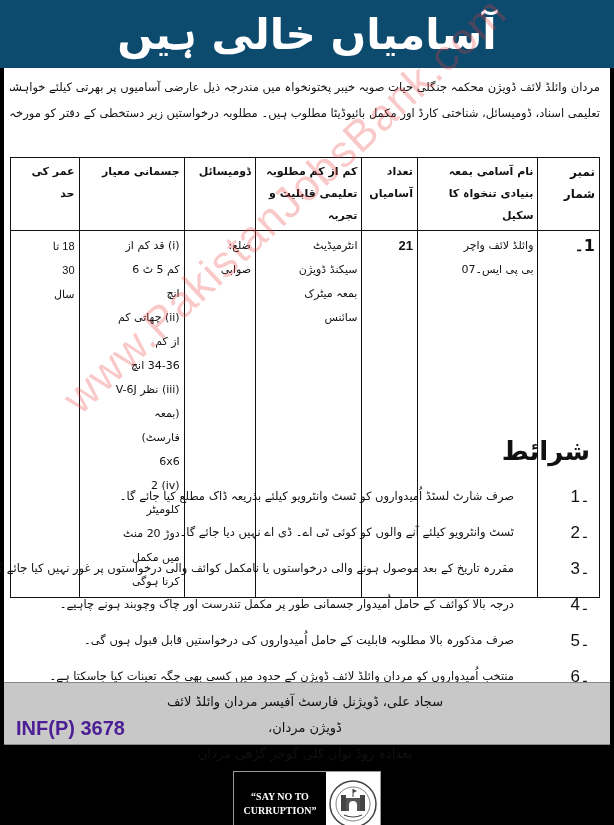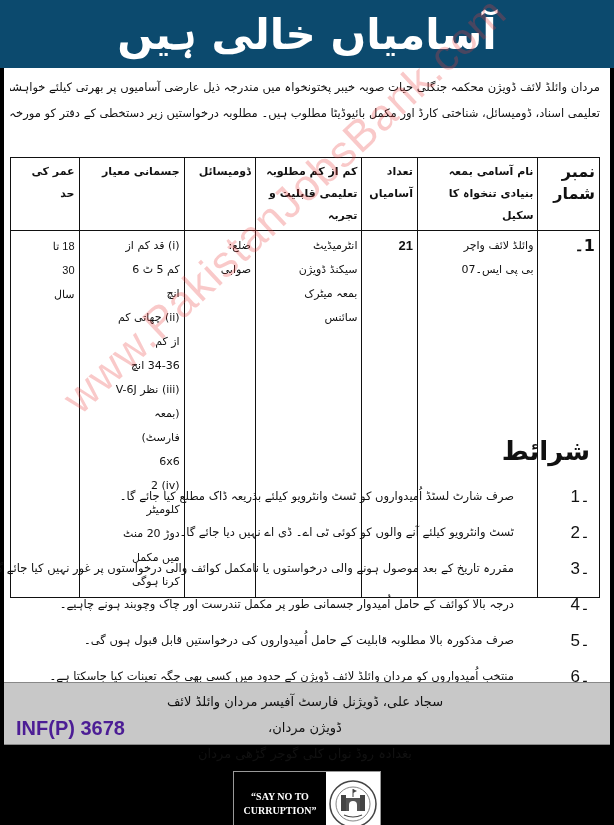--- a/index.html
+++ b/index.html
@@ -44,21 +44,21 @@
 
 <div class="paper">
   <div class="intro">
     <p>مردان وائلڈ لائف ڈویژن محکمہ جنگلی حیات صوبہ خیبر پختونخواہ میں مندرجہ ذیل عارضی آسامیوں پر بھرتی کیلئے خواہشمند اُمیدواروں سے درخواستیں بمعہ مصدقہ نقول،</p>
     <p>تعلیمی اسناد، ڈومیسائل، شناختی کارڈ اور مکمل بائیوڈیٹا مطلوب ہیں۔ مطلوبہ درخواستیں زیر دستخطی کے دفتر کو مورخہ 19/08/2016 تک پہنچ جانی چاہیے۔</p>
   </div>
 
   <table class="jobs">
     <thead>
       <tr>
-        <th class="c-no" style="font-size:16px;">نمبر شمار</th>
+        <th class="c-no" style="font-size:12px;">نمبر شمار</th>
         <th class="c-name">نام آسامی بمعہ بنیادی تنخواہ کا سکیل</th>
         <th class="c-count" style="font-family:'DejaVu Sans',sans-serif;font-size:11px;text-align:right !important;">تعداد آسامیاں</th>
         <th class="c-qual">کم از کم مطلوبہ تعلیمی قابلیت و تجربہ</th>
         <th class="c-dom">ڈومیسائل</th>
         <th class="c-phys">جسمانی معیار</th>
         <th class="c-age" style="font-family:'DejaVu Sans',sans-serif;margin-left:44px;">عمر کی حد</th>
       </tr>
     </thead>
     <tbody>
       <tr>

